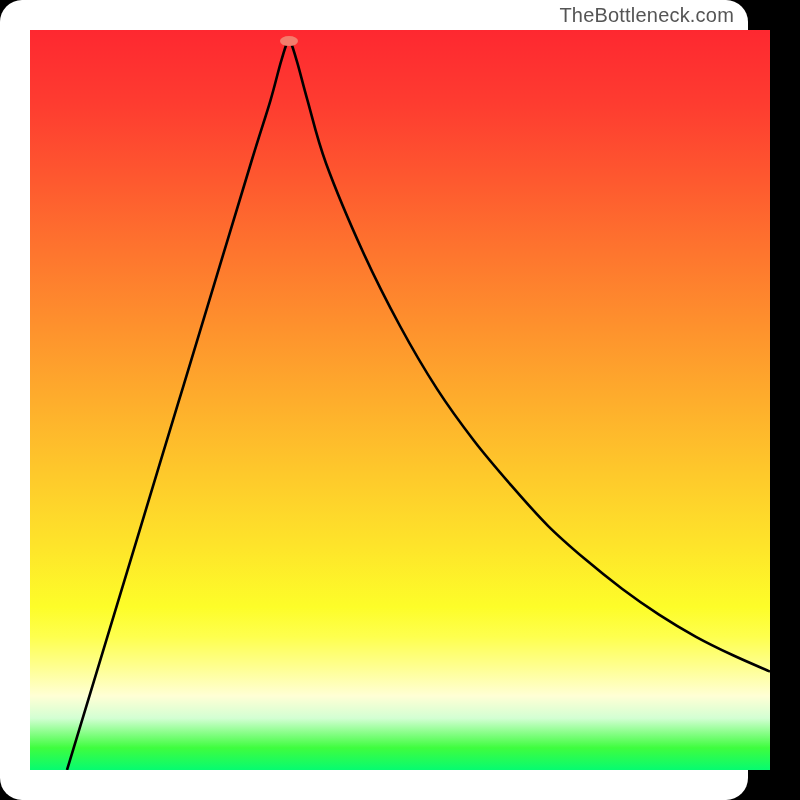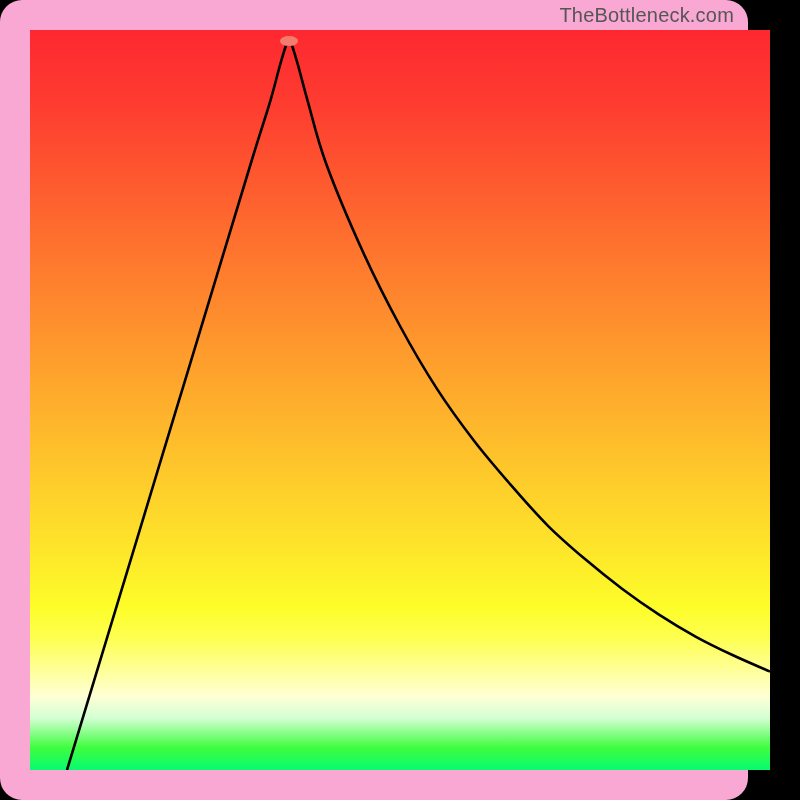--- a/index.html
+++ b/index.html
@@ -8,21 +8,21 @@
     width: 800px;
     height: 800px;
     background: #000;
     font-family: Arial, Helvetica, sans-serif;
     overflow: hidden;
   }
   .container {
     position: relative;
     width: 748px;
     height: 800px;
-    background: #f9a8d4;
+    background: #ffffff;
     border-radius: 22px;
   }
   .watermark {
     position: absolute;
     top: 4px;
     right: 14px;
     color: #555555;
     font-size: 20px;
     font-weight: 500;
     letter-spacing: 0.2px;

